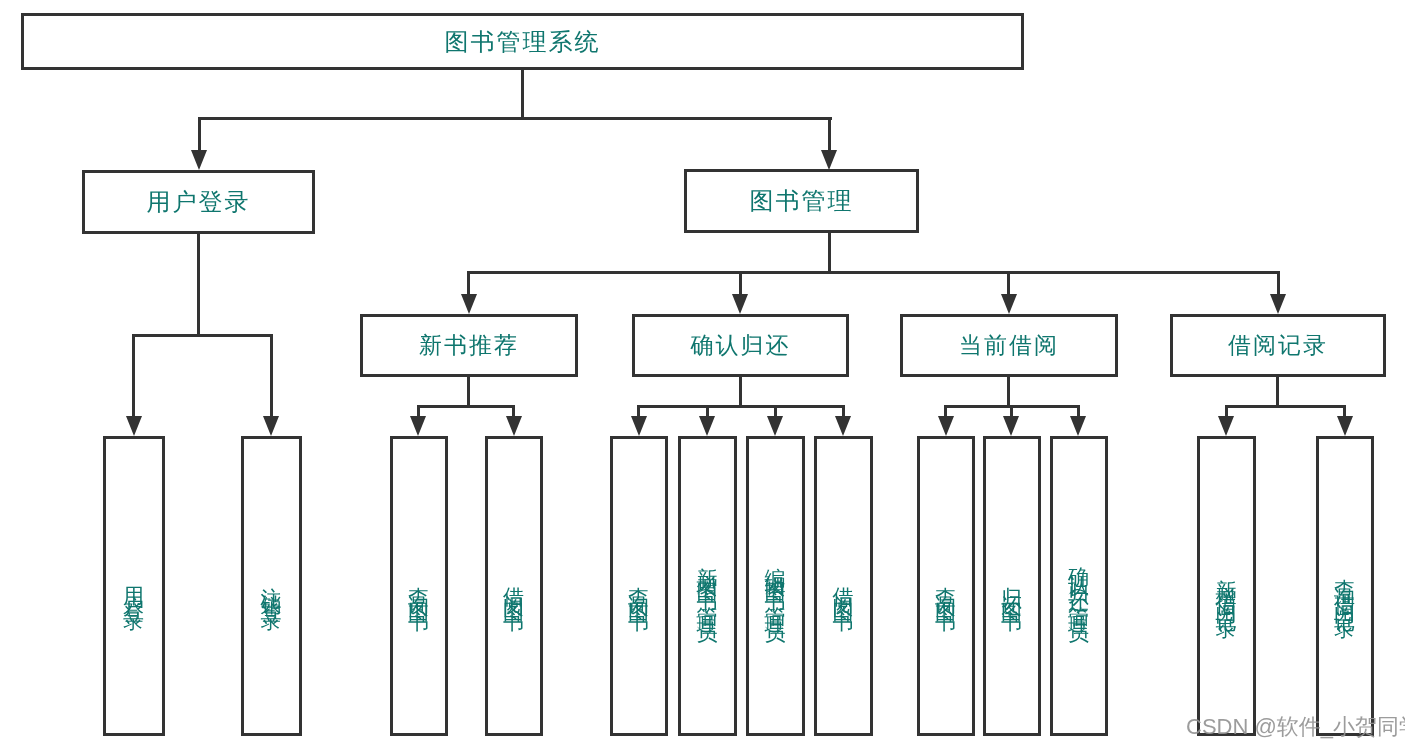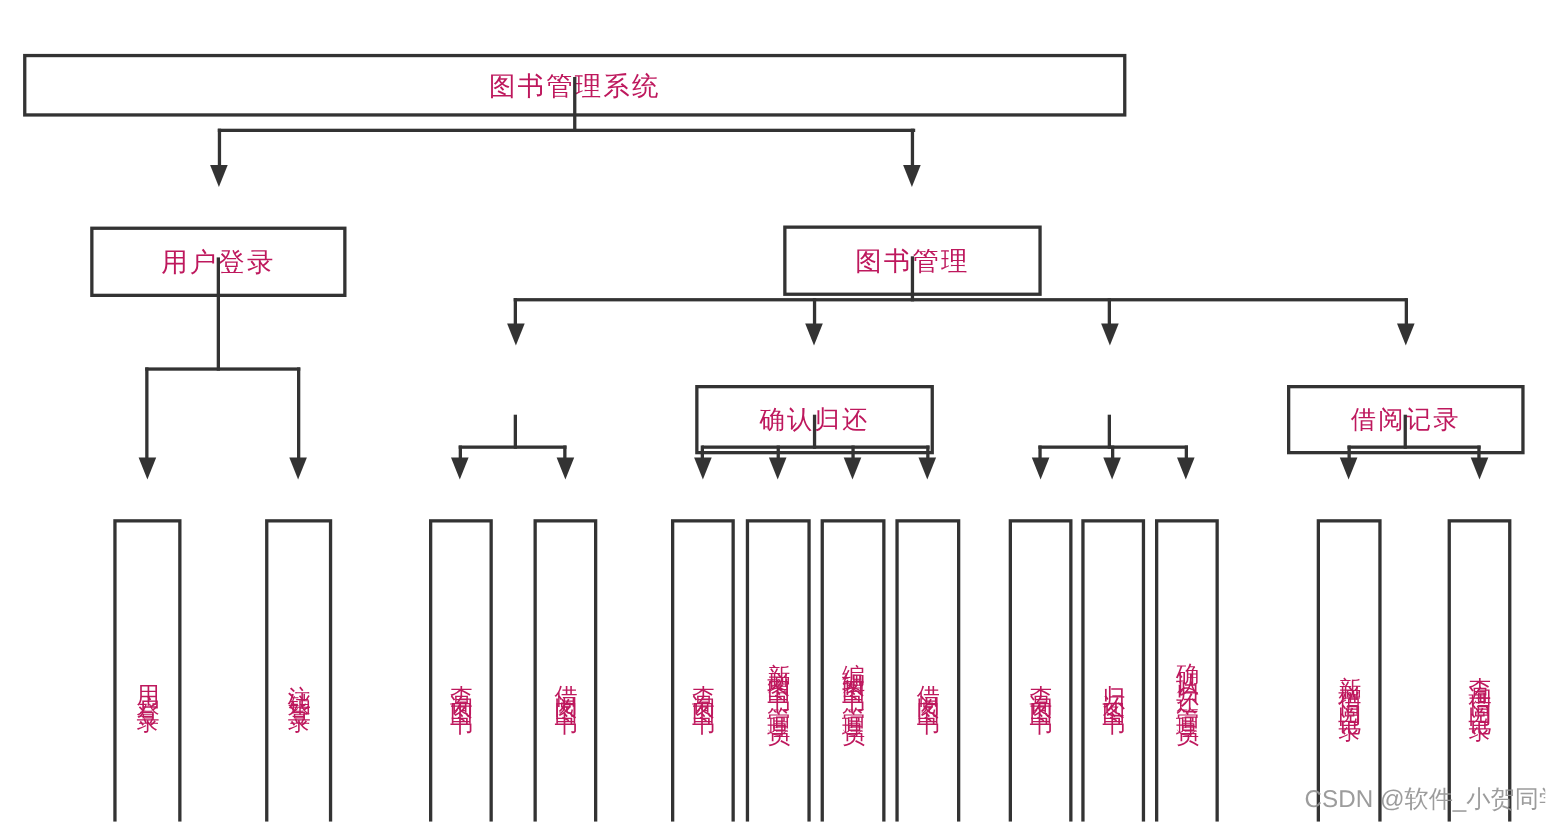--- a/index.html
+++ b/index.html
@@ -4,22 +4,21 @@
 <style>
   html,body { margin:0; padding:0; background:#ffffff; }
   #stage {
     position:relative; width:1405px; height:747px; background:#ffffff;
     font-family:"Liberation Sans","DejaVu Sans",sans-serif; overflow:hidden;
   }
   .box {
     position:absolute; box-sizing:border-box;
     border:3px solid #333333; background:#ffffff;
     display:flex; align-items:center; justify-content:center;
-    color:#be185d;
-    margin-top:36px;
+    color:#0f766e;
   }
   .h-label { font-size:24px; letter-spacing:2px; white-space:nowrap; }
   .h-label-sm { font-size:23px; letter-spacing:2px; white-space:nowrap; }
   .v-label {
     writing-mode:vertical-rl; text-orientation:mixed;
     font-size:21px; letter-spacing:8px; line-height:1;
   }
   .line { position:absolute; background:#333333; }
   .arr {
     position:absolute; width:0; height:0;
@@ -43,21 +42,21 @@
   <div class="line" style="left:521px;top:70px;width:3px;height:50px"></div>
   <div class="line" style="left:198px;top:117px;width:634px;height:3px"></div>
   <div class="line" style="left:198px;top:117px;width:3px;height:36px"></div>
   <div class="arr" style="left:191px;top:150px"></div>
   <div class="line" style="left:828px;top:117px;width:3px;height:36px"></div>
   <div class="arr" style="left:821px;top:150px"></div>
 
   <div class="box" style="left:82px;top:170px;width:233px;height:64px">
     <span class="h-label">用户登录</span>
   </div>
-  <div class="box" style="left:712px;top:169px;width:235px;height:64px">
+  <div class="box" style="left:684px;top:169px;width:235px;height:64px">
     <span class="h-label">图书管理</span>
   </div>
 
   <div class="line" style="left:197px;top:234px;width:3px;height:103px"></div>
   <div class="line" style="left:132px;top:334px;width:141px;height:3px"></div>
   <div class="line" style="left:132px;top:334px;width:3px;height:84px"></div>
   <div class="arr" style="left:126px;top:416px"></div>
   <div class="line" style="left:270px;top:334px;width:3px;height:84px"></div>
   <div class="arr" style="left:263px;top:416px"></div>
 
@@ -65,22 +64,28 @@
   <div class="line" style="left:467px;top:271px;width:812px;height:3px"></div>
   <div class="line" style="left:467px;top:271px;width:3px;height:25px"></div>
   <div class="arr" style="left:461px;top:294px"></div>
   <div class="line" style="left:739px;top:271px;width:3px;height:25px"></div>
   <div class="arr" style="left:732px;top:294px"></div>
   <div class="line" style="left:1007px;top:271px;width:3px;height:25px"></div>
   <div class="arr" style="left:1001px;top:294px"></div>
   <div class="line" style="left:1277px;top:271px;width:3px;height:25px"></div>
   <div class="arr" style="left:1270px;top:294px"></div>
 
+  <div class="box" style="left:360px;top:314px;width:218px;height:63px">
+    <span class="h-label-sm">新书推荐</span>
+  </div>
   <div class="box" style="left:632px;top:314px;width:217px;height:63px">
     <span class="h-label-sm">确认归还</span>
+  </div>
+  <div class="box" style="left:900px;top:314px;width:218px;height:63px">
+    <span class="h-label-sm">当前借阅</span>
   </div>
   <div class="box" style="left:1170px;top:314px;width:216px;height:63px">
     <span class="h-label-sm">借阅记录</span>
   </div>
 
   <div class="line" style="left:467px;top:377px;width:3px;height:31px"></div>
   <div class="line" style="left:417px;top:405px;width:98px;height:3px"></div>
   <div class="line" style="left:417px;top:405px;width:3px;height:14px"></div>
   <div class="arr" style="left:410px;top:416px"></div>
   <div class="line" style="left:512px;top:405px;width:3px;height:14px"></div>

